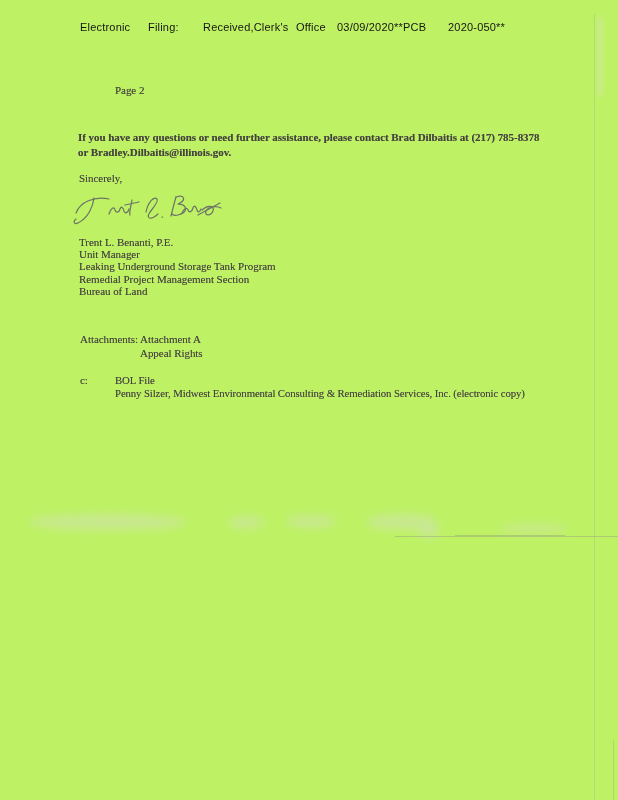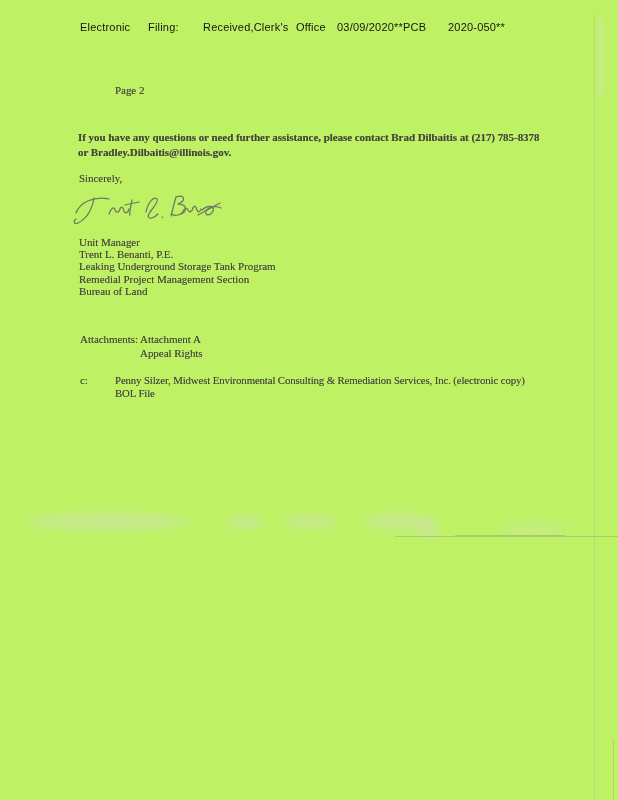--- a/index.html
+++ b/index.html
@@ -94,40 +94,40 @@
         <path d="M99,28 C101,20 103,12 104,9"></path>
         <path d="M104,9 C112,6 115,12 106,16 C115,16 117,24 106,27 C103,28 101,27 100,26"></path>
         <path d="M110,25 C112,20 115,19 116,22 C117,25 120,24 121,20 C122,17 124,18 125,22 C126,25 128,24 129,21"></path>
         <path d="M130,22 C136,16 143,18 141,23 C139,28 132,28 134,23 C136,19 144,17 149,20"></path>
         <path d="M126,27 L148,15"></path>
       </g>
     </svg>
   </div>
 
   <div class="signer-block scantext">
+    <div>Trent L. Benanti, P.E.</div>
     <div>Unit Manager</div>
-    <div>Trent L. Benanti, P.E.</div>
     <div>Leaking Underground Storage Tank Program</div>
     <div>Remedial Project Management Section</div>
     <div>Bureau of Land</div>
   </div>
 
   <div class="attachments scantext">
     <div class="label">Attachments:</div>
     <div class="vals">
       <div>Attachment A</div>
       <div>Appeal Rights</div>
     </div>
   </div>
 
   <div class="cc-block scantext">
     <div class="label">c:</div>
     <div class="vals">
+      <div>BOL File</div>
       <div>Penny Silzer, Midwest Environmental Consulting &amp; Remediation Services, Inc. (electronic copy)</div>
-      <div>BOL File</div>
     </div>
   </div>
 
   <div class="smudge sm1"></div>
   <div class="smudge sm2"></div>
   <div class="smudge sm3"></div>
   <div class="smudge sm4"></div>
   <div class="smudge sm5"></div>
   <div class="smudge sm6"></div>
   <div class="hline"></div>

